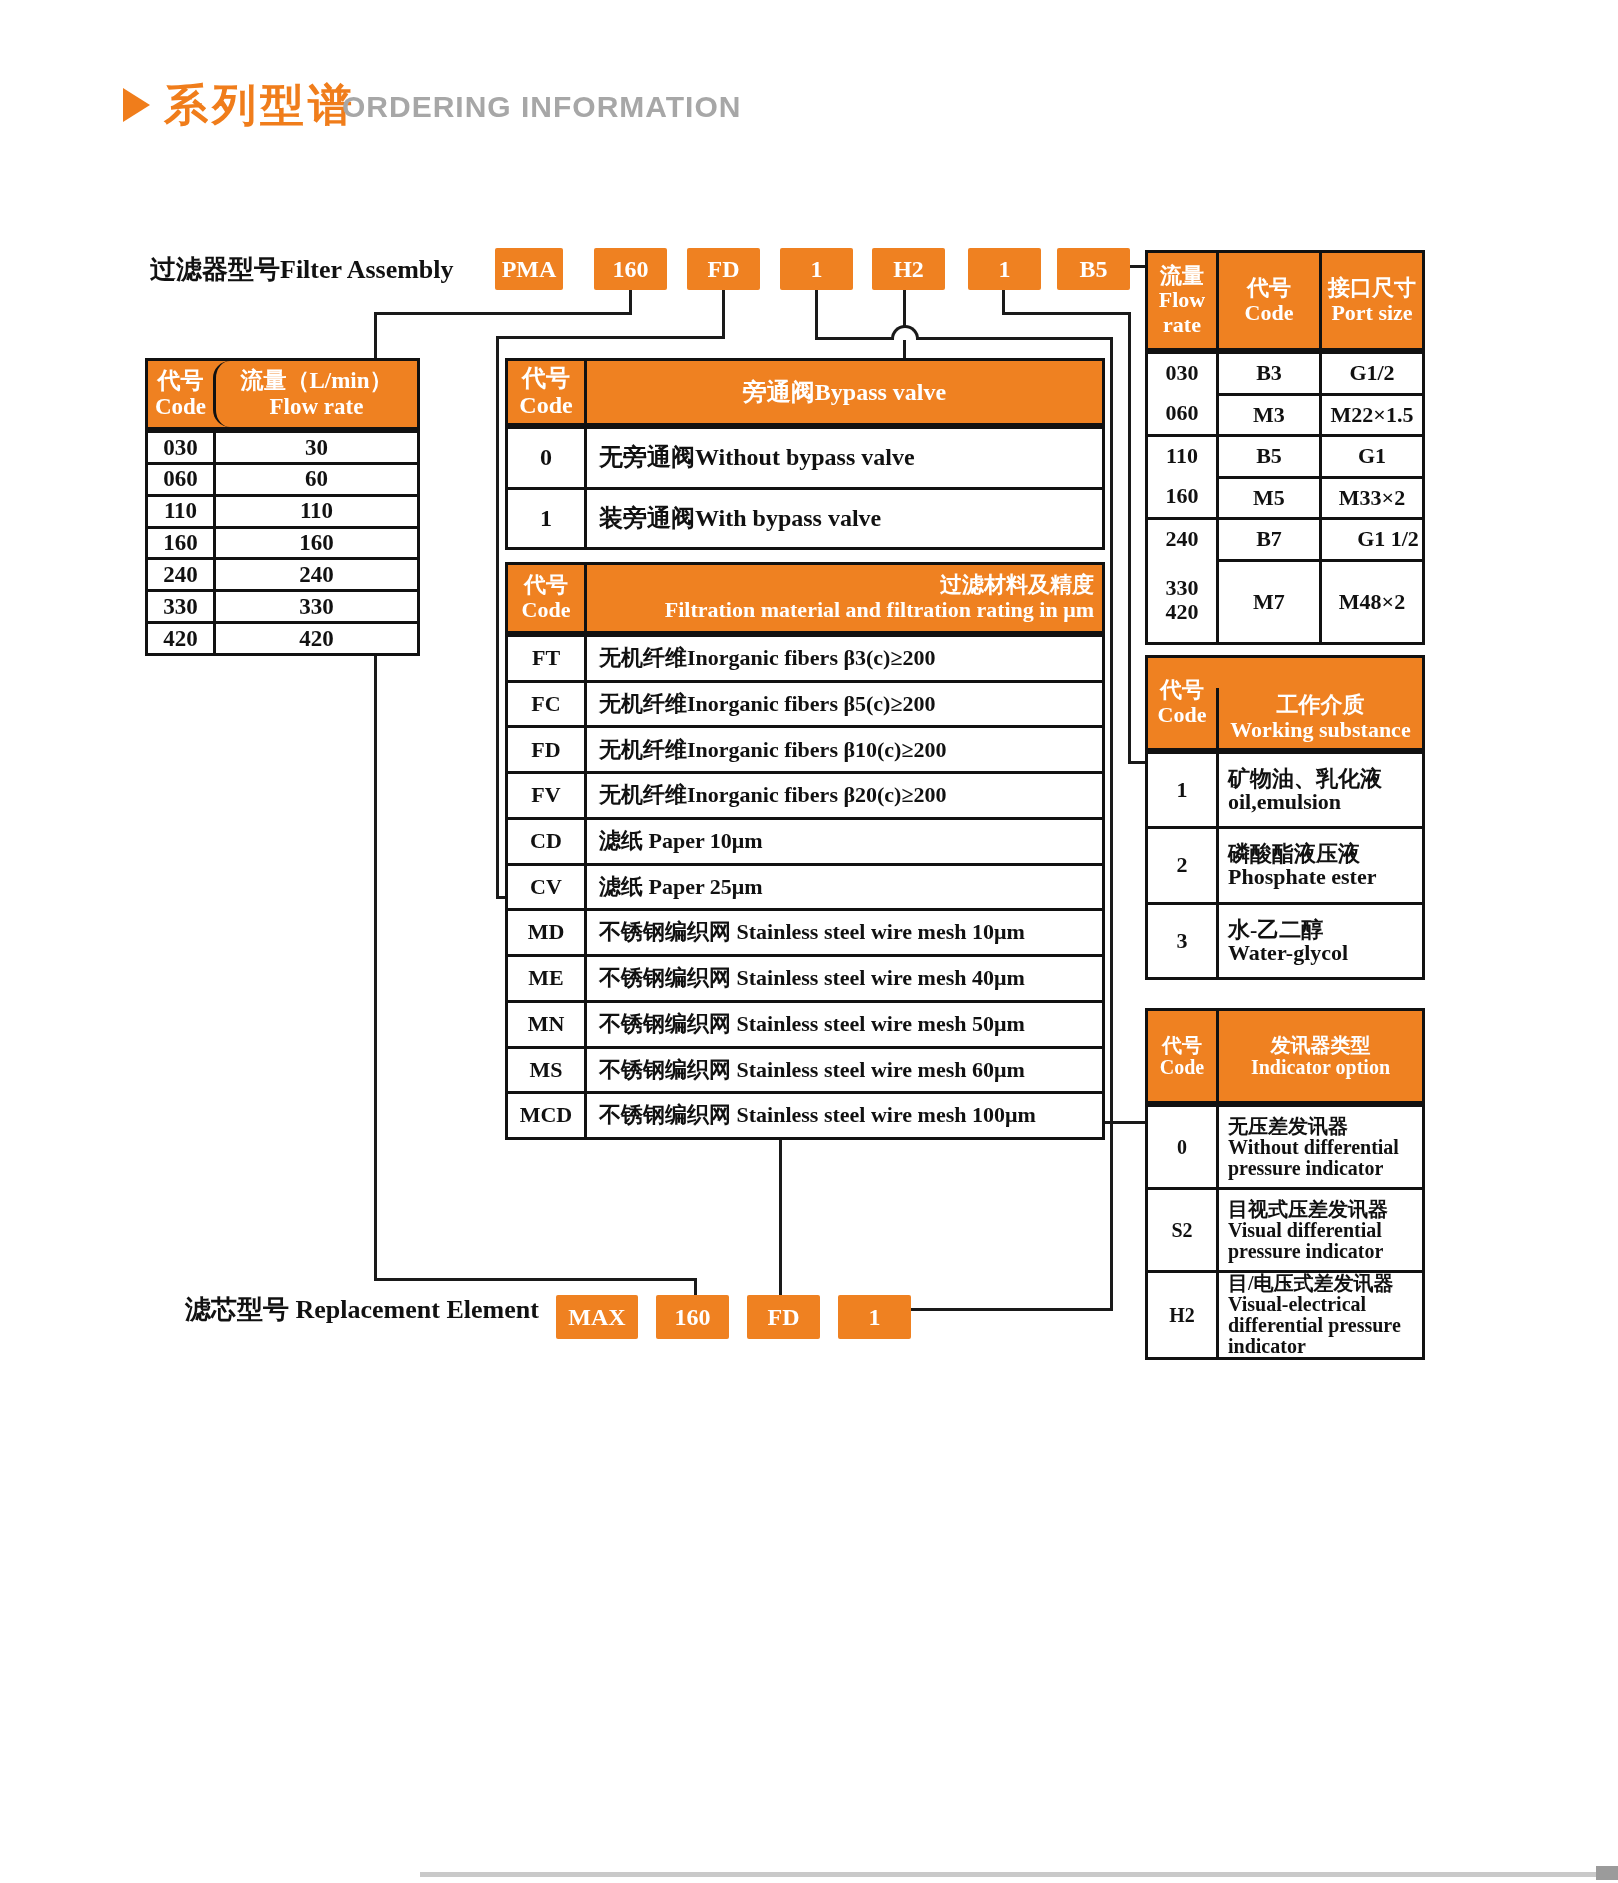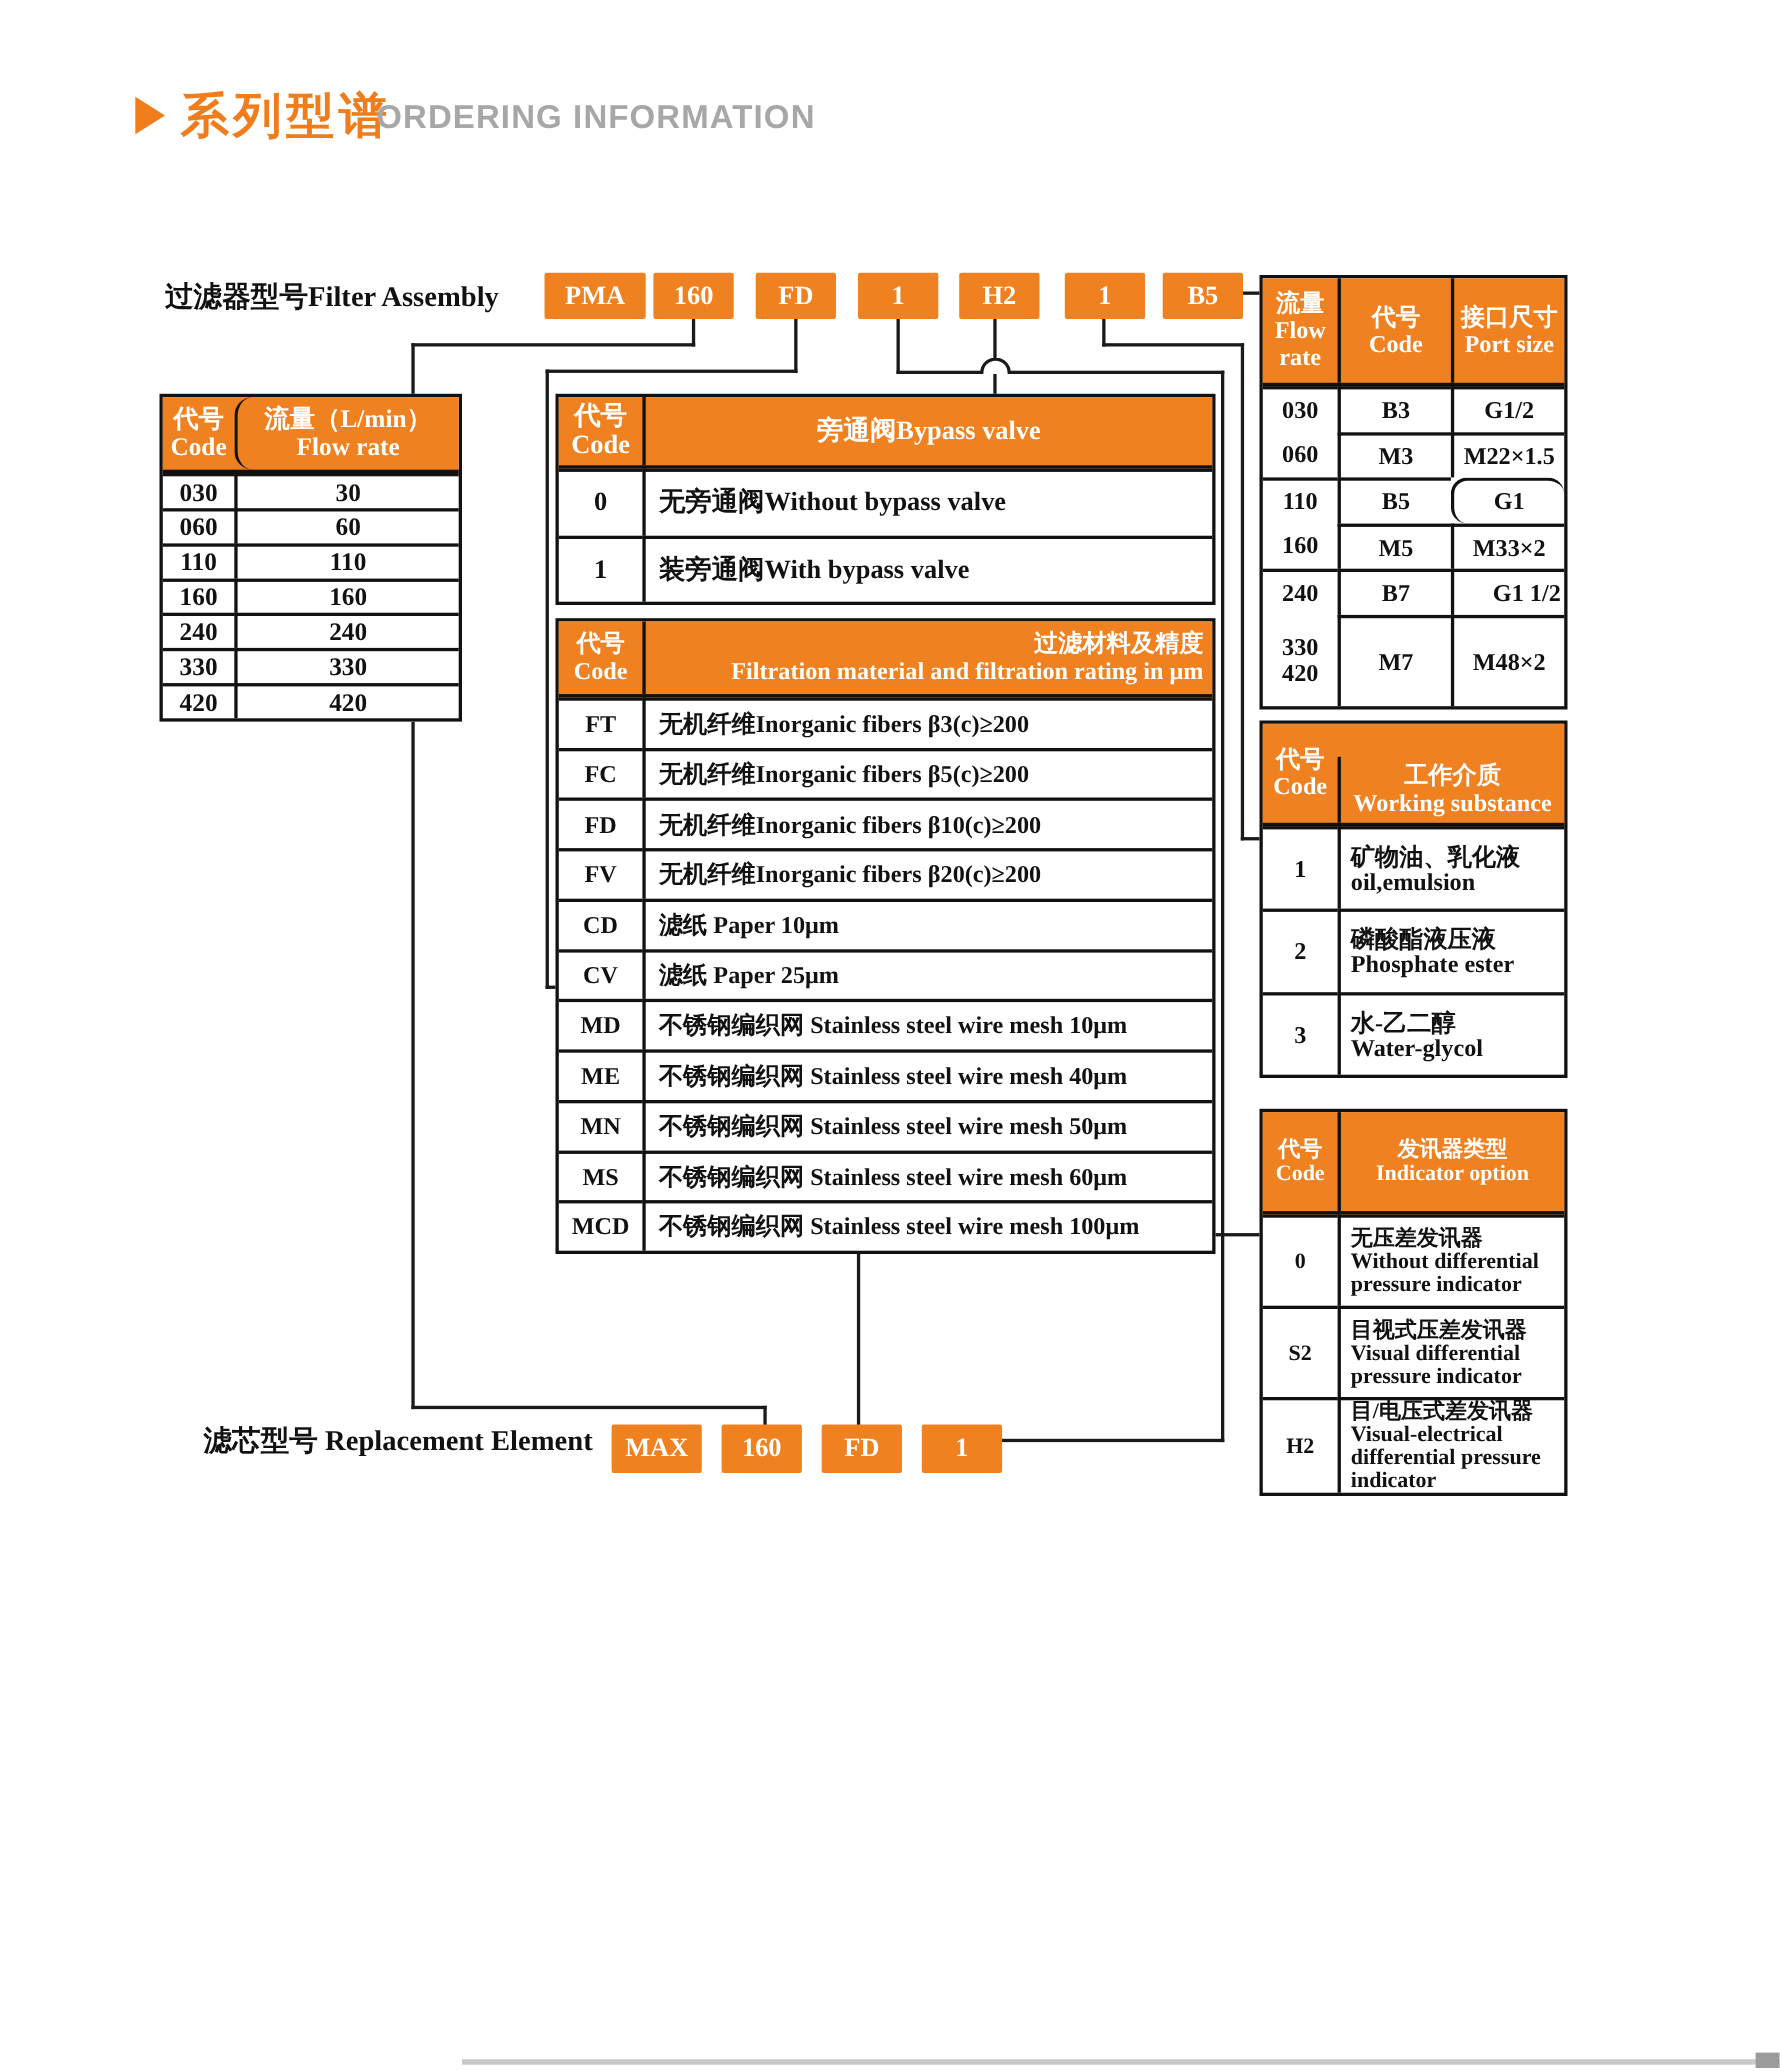--- a/index.html
+++ b/index.html
@@ -75,21 +75,21 @@
   <div class="ln" style="left:1128px;top:312px;width:3px;height:452px;"></div>
   <div class="ln" style="left:1128px;top:761px;width:20px;height:3px;"></div>
 
   <div class="ln" style="left:779px;top:1140px;width:3px;height:157px;"></div>
 
   <div class="ln" style="left:374px;top:656px;width:3px;height:625px;"></div>
   <div class="ln" style="left:374px;top:1278px;width:323px;height:3px;"></div>
   <div class="ln" style="left:694px;top:1278px;width:3px;height:20px;"></div>
 
   <div class="lbl" style="left:150px;top:252px;">过滤器型号Filter Assembly</div>
-  <div class="cbox" style="left:495px;top:248px;width:92px;">PMA</div>
+  <div class="cbox" style="left:495px;top:248px;width:68px;">PMA</div>
   <div class="cbox" style="left:594px;top:248px;width:73px;">160</div>
   <div class="cbox" style="left:687px;top:248px;width:73px;">FD</div>
   <div class="cbox" style="left:780px;top:248px;width:73px;">1</div>
   <div class="cbox" style="left:872px;top:248px;width:73px;">H2</div>
   <div class="cbox" style="left:968px;top:248px;width:73px;">1</div>
   <div class="cbox" style="left:1057px;top:248px;width:73px;">B5</div>
 
   <div class="tbl t-flow" style="left:145px;top:358px;width:275px;height:298px;font-size:23px;">
       <div class="thead" style="height: 66px;">
         <div class="cell" style="flex: 0 0 65px;">代号
@@ -212,21 +212,21 @@
         <div class="cell cN" style="flex: 1 1 0px;">G1/2</div>
       </div>
       <div class="trow pt">
         <div class="cell" style="flex: 0 0 68px;">060</div>
         <div class="cell cN" style="flex: 0 0 103px;">M3</div>
         <div class="cell cN" style="flex: 1 1 0px;">M22×1.5</div>
       </div>
       <div class="trow">
         <div class="cell" style="flex: 0 0 68px;">110</div>
         <div class="cell cN" style="flex: 0 0 103px;">B5</div>
-        <div class="cell cN" style="flex: 1 1 0px; border-radius: 15px;">G1</div>
+        <div class="cell cN" style="flex: 1 1 0px;">G1</div>
       </div>
       <div class="trow pt">
         <div class="cell" style="flex: 0 0 68px;">160</div>
         <div class="cell cN" style="flex: 0 0 103px;">M5</div>
         <div class="cell cN" style="flex: 1 1 0px;">M33×2</div>
       </div>
       <div class="trow">
         <div class="cell" style="flex: 0 0 68px;">240</div>
         <div class="cell cN" style="flex: 0 0 103px;">B7</div>
         <div class="cell cN" style="flex: 1 1 0px; padding-left: 32px;">G1 1/2</div>

